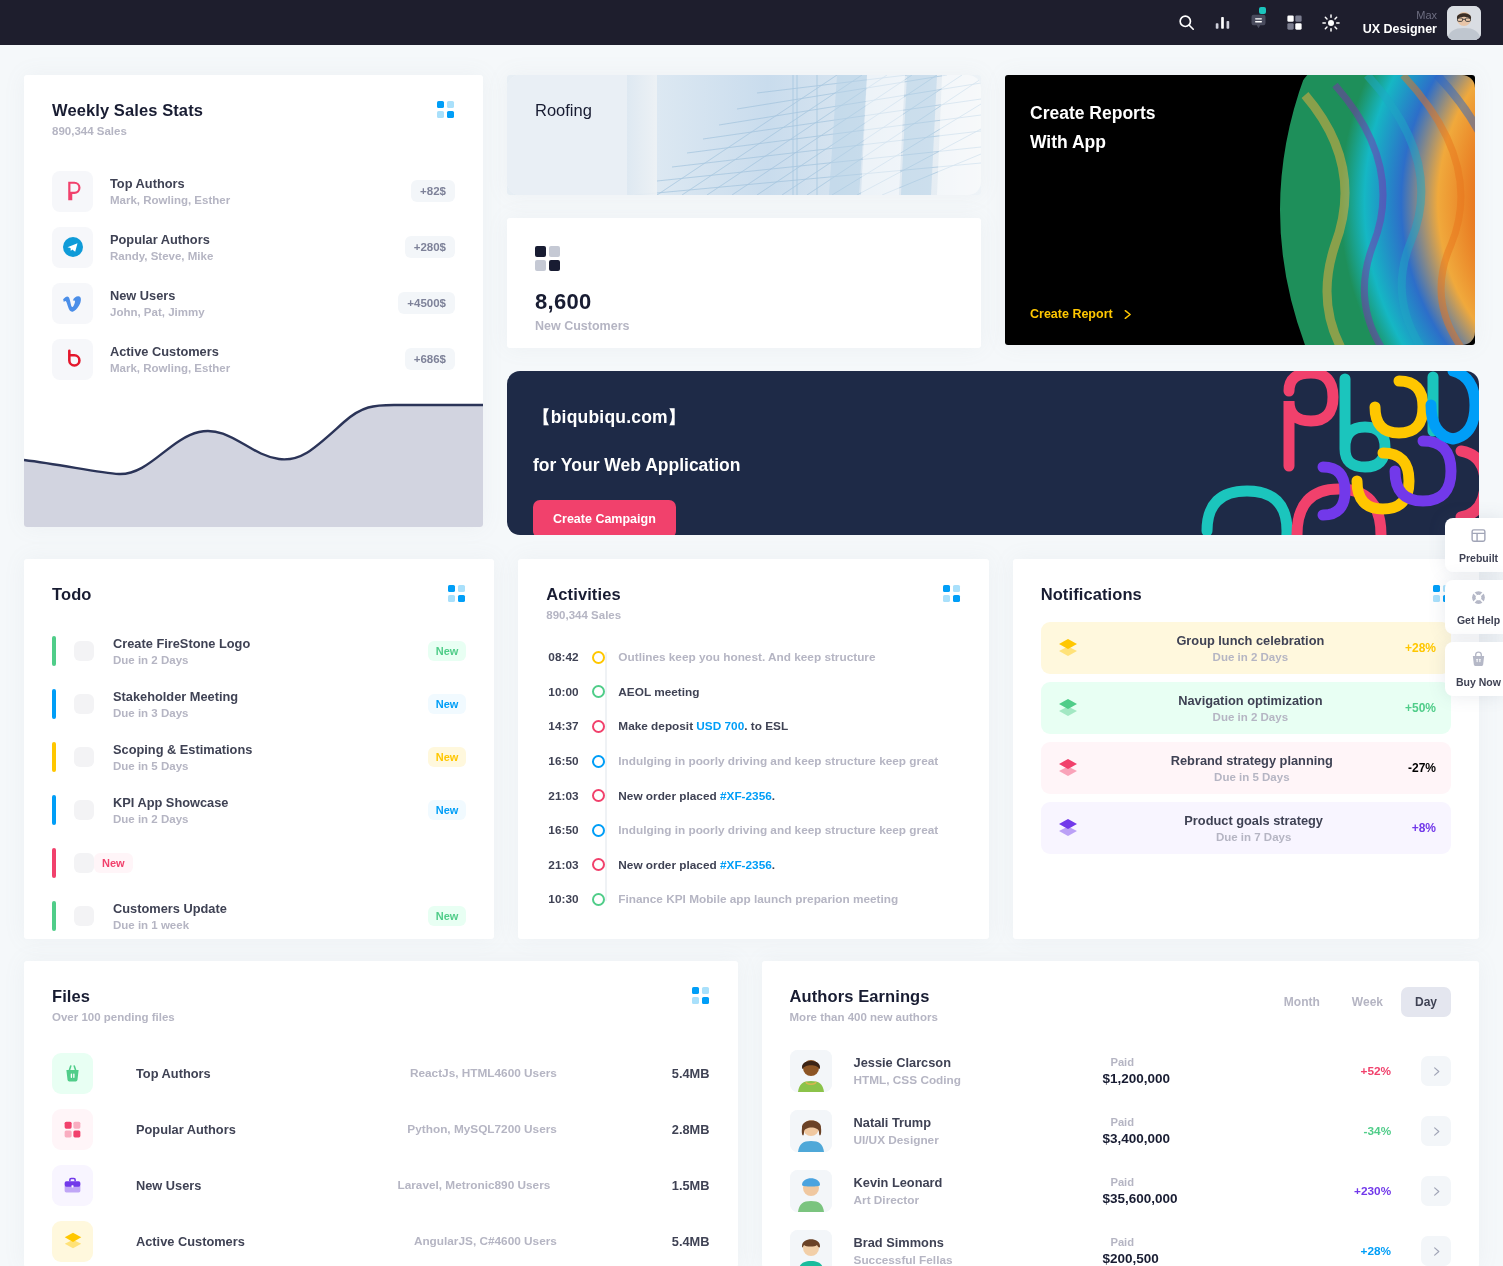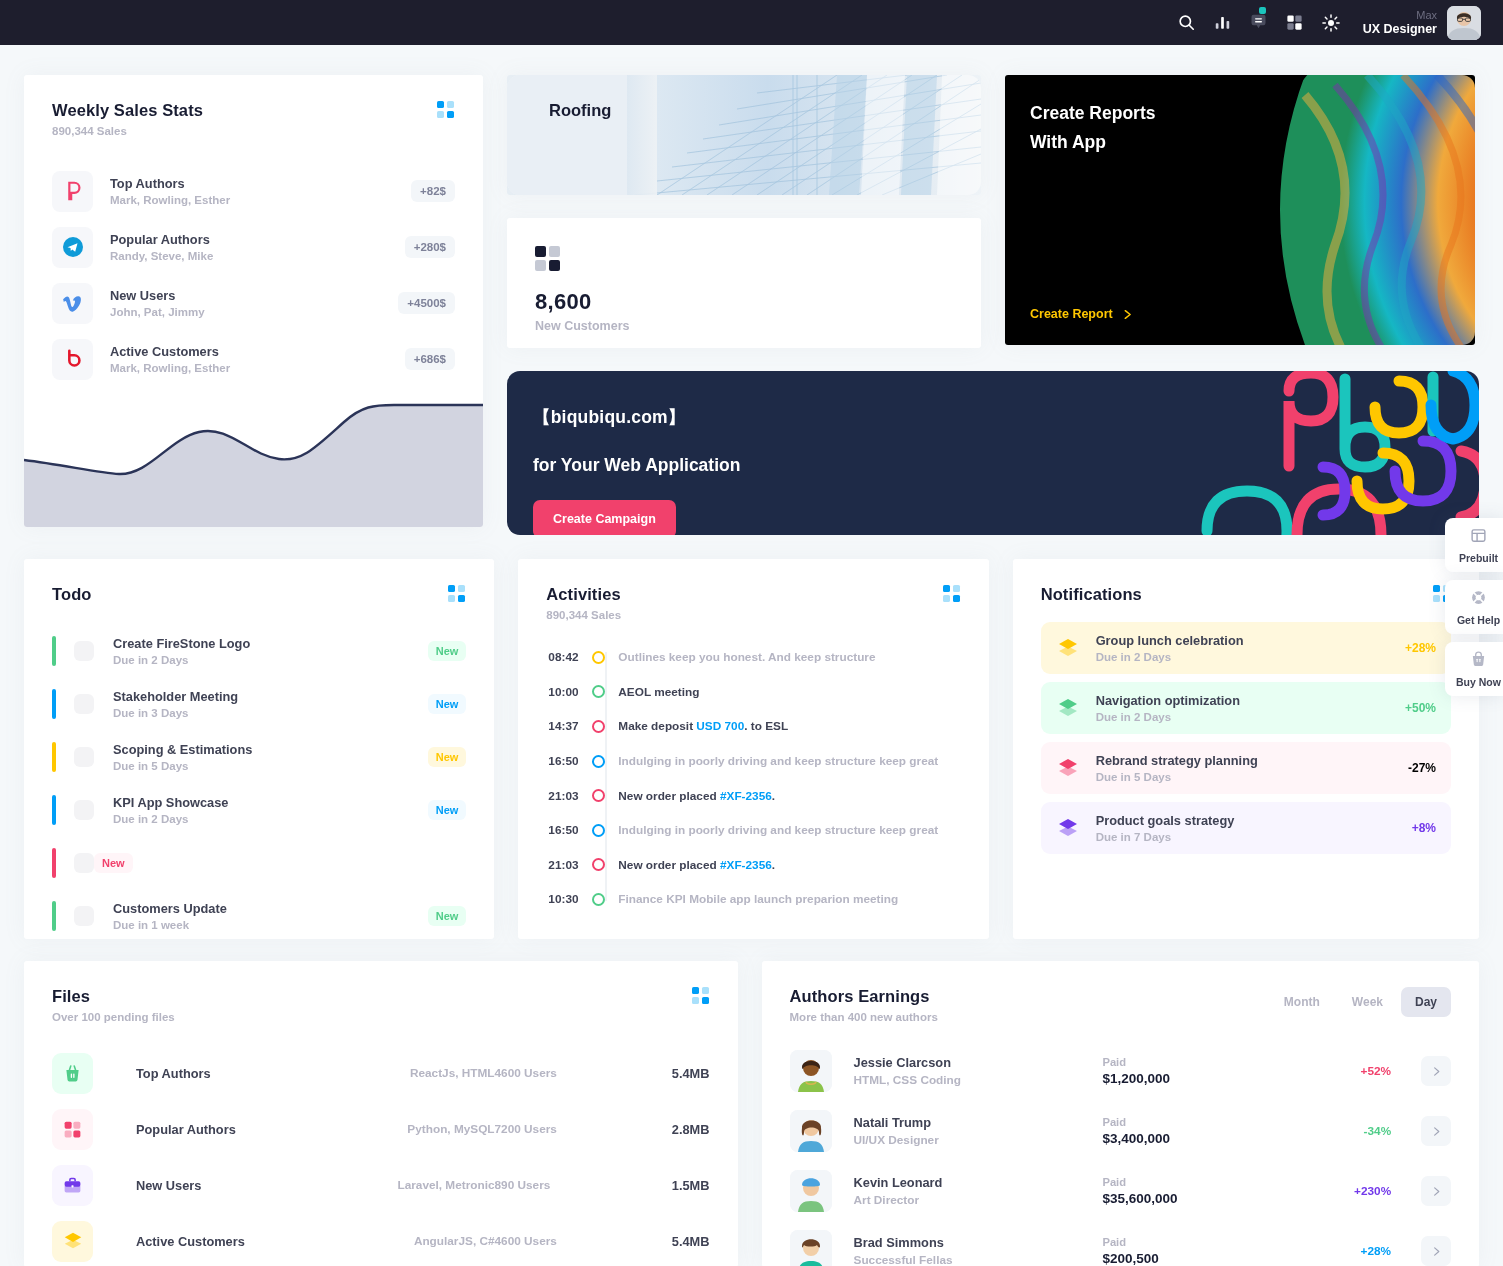--- a/index.html
+++ b/index.html
@@ -68,22 +68,22 @@
   .stat-people { font-size: 11.5px; color: #b5b5c3; margin-top: 3px; font-weight:bold;}
   .stat-val {
     font-size: 11.5px; font-weight: bold; color: #7e8299;
     background: #f3f6f9; border-radius: 6px; padding: 5px 9px;
   }
   .ws-chart { position: absolute; left: 0; right: 0; bottom: 0; height: 140px; }
 
   
   .roof-card { width: 474px; height: 120px; position: relative;
     background: linear-gradient(100deg,#e7eef4 0%,#dfe9f2 40%,#eef3f7 100%); }
-  .roof-title { position: absolute; left: 42px; top: 26px; font-size: 16.5px;
-    font-weight: bold; color: #181c32; z-index: 3; }
+  .roof-title { position: absolute; left: 28px; top: 26px; font-size: 16.5px;
+    font-weight: normal; color: #181c32; z-index: 3; }
   .roof-img { position: absolute; inset: 0; }
 
   
   .nc-card { width: 474px; height: 130px; padding: 28px; }
   .nc-grid { width: 26px; height: 26px; position: relative; }
   .nc-grid i { position: absolute; width: 11px; height: 11px; border-radius: 2px; }
   .nc-num { font-size: 22px; font-weight: bold; color: #181c32; margin-top: 17px; letter-spacing: .3px;}
   .nc-lbl { font-size: 12.5px; color: #b5b5c3; margin-top: 4px; font-weight: bold; }
 
   
@@ -124,21 +124,21 @@
   .act-list { margin-top: 19px; position: relative; padding-left: 2px; }
   .act-line { position: absolute; left: 59px; top: 12px; bottom: 16px; width: 1.5px; background: #eff2f5; }
   .act-row { display: flex; align-items: center; height: 34.6px; position: relative; z-index: 2; }
   .act-time { font-size: 11.8px; font-weight: bold; color: #3f4254; width: 40px; flex:0 0 40px;}
   .act-ring { width: 13px; height: 13px; border-radius: 50%; border: 2.6px solid #888;
     margin: 0 13px 0 4px; background: #fff; flex: 0 0 13px; }
   .act-txt { font-size: 11.8px; font-weight: bold; }
   .act-txt a { text-decoration: none; }
 
   
-  .not-card { width: 470px; height: 380px; }
+  .not-card { width: 470px; height: 380px; text-align: center; }
   .not-list { margin-top: 18px; }
   .not-row { display: flex; align-items: center; height: 52px; border-radius: 9px;
     padding: 0 15px; margin-bottom: 8px; }
   .not-mid { margin-left: 16px; flex: 1; }
   .not-name { font-size: 12.8px; font-weight: bold; color: #3f4254; }
   .not-due { font-size: 11.5px; color: #b5b5c3; margin-top: 3px; font-weight:bold;}
   .not-pct { font-size: 12px; font-weight: bold; }
 
   
   .files-card { width: 726px; height: 306px; }
@@ -156,21 +156,21 @@
   .tab { font-size: 12px; font-weight: bold; color: #b5b5c3; padding: 8px 14px;
     border-radius: 7px; cursor: pointer; }
   .tab.active { background: #e4e6ef; color: #3f4254; }
   .e-row { display: flex; align-items: center; height: 60px; }
   .e-av { width: 42px; height: 42px; border-radius: 8px; background: #f3f6f9;
     overflow: hidden; position: relative; flex: 0 0 42px; }
   .e-mid { margin-left: 22px; width: 250px; }
   .e-name { font-size: 12.8px; font-weight: bold; color: #3f4254; }
   .e-role { font-size: 11.8px; font-weight: bold; color: #b5b5c3; margin-top: 3px; }
   .e-paidw { width: 200px; }
-  .e-paidl { font-size: 11.2px; color: #b5b5c3; font-weight: bold; }
+  .e-paidl { font-size: 11.2px; color: #b5b5c3; font-weight: bold; margin-left: 8px; }
   .e-paidv { font-size: 13.5px; font-weight: bold; color: #181c32; margin-top: 3px; }
   .e-pct { font-size: 11.8px; font-weight: bold; width: 90px; text-align: right; }
   .e-arrow { width: 30px; height: 30px; border-radius: 7px; background: #f3f6f9;
     display: flex; align-items: center; justify-content: center; margin-left: 30px; cursor: pointer; }
 
   
   .floatbar { position: absolute; right: 0px; top: 518px; width: 58px; z-index: 40; }
   .fb-btn { background: #fff; border-radius: 8px 0 0 8px; box-shadow: 0 0 18px rgba(80,90,120,.13);
     padding: 9px 0 8px 9px; margin-bottom: 8px; text-align: center; cursor: pointer;
     width: 58px; overflow: hidden; }

